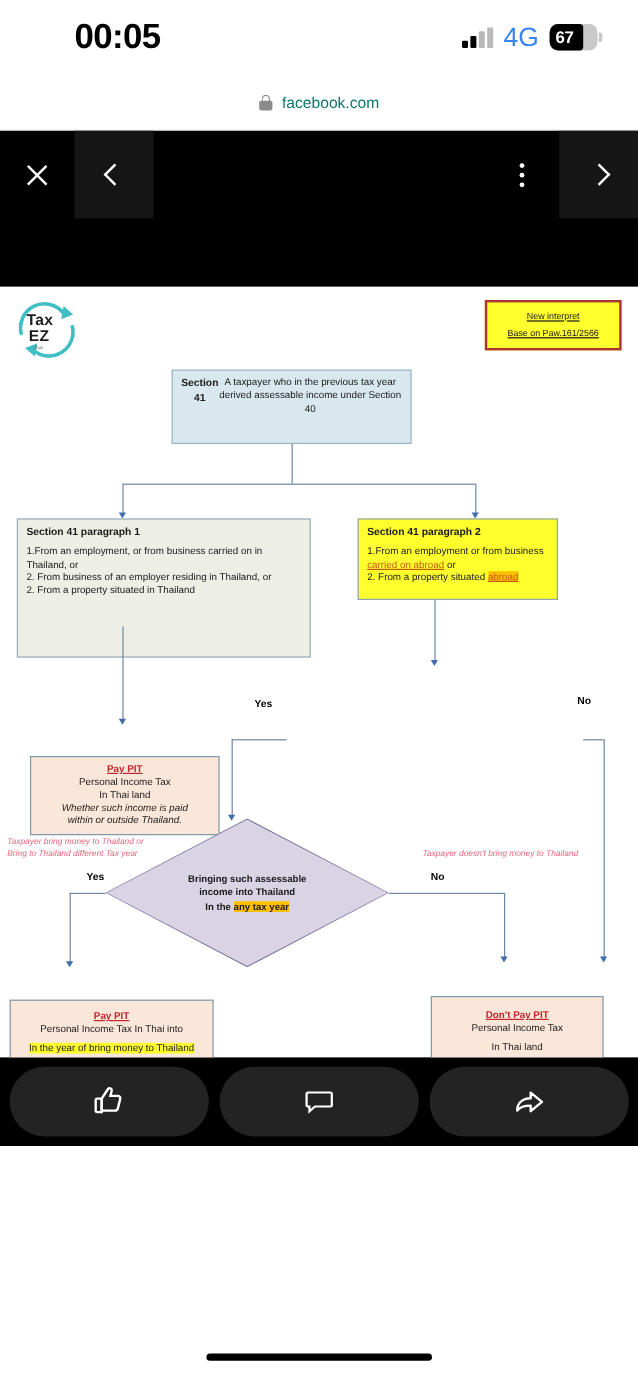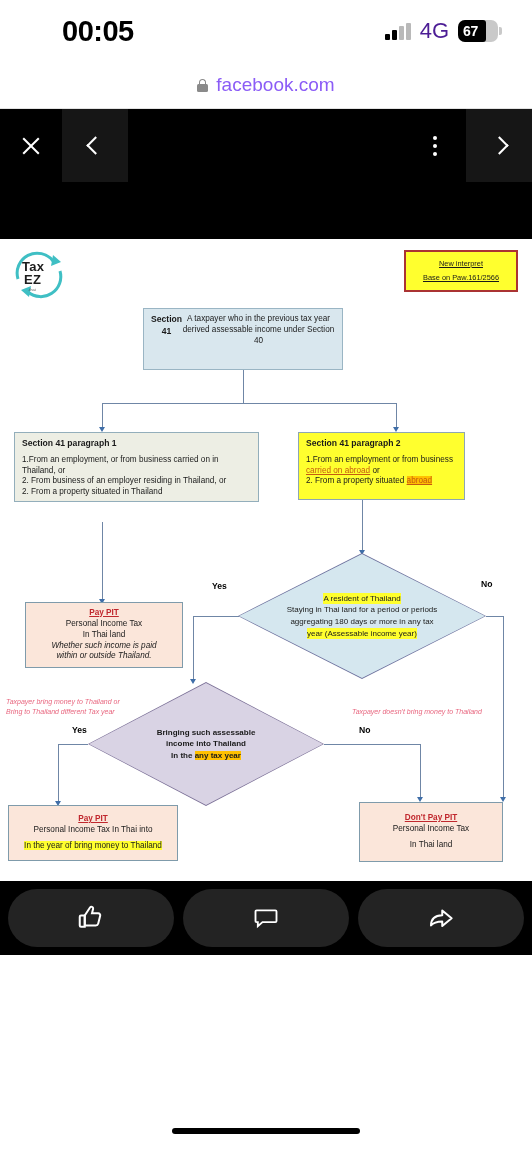--- a/index.html
+++ b/index.html
@@ -17,21 +17,21 @@
     justify-content: space-between; padding: 0 34px 0 62px;
   }
   .clock { font-size: 29px; font-weight: 700; letter-spacing: -0.5px; color: #000; }
   .status-right { display: flex; align-items: center; gap: 9px; }
   .sig { display: flex; align-items: flex-end; gap: 2.5px; height: 17px; }
   .sig i { width: 4.5px; background: #000; display: block; border-radius: 1px; }
   .sig i:nth-child(1) { height: 6px; }
   .sig i:nth-child(2) { height: 10px; }
   .sig i:nth-child(3) { height: 14px; background: #b9b9b9; }
   .sig i:nth-child(4) { height: 17px; background: #b9b9b9; }
-  .net { font-size: 22px; font-weight: 500; color: #4c1d95; }
+  .net { font-size: 22px; font-weight: 500; color: #3b82f6; }
   .battery {
     position: relative; width: 40px; height: 22px; border-radius: 7px;
     background: #c9c9c9; display: flex; align-items: center;
   }
   .battery .fill {
     position: absolute; left: 0; top: 0; bottom: 0; width: 28px;
     background: #000; border-radius: 7px 3px 3px 7px;
   }
   .battery .pct {
     position: relative; color: #fff; font-size: 14px; font-weight: 700;
@@ -46,21 +46,21 @@
   .urlbar {
     height: 47px; display: flex; align-items: center; justify-content: center;
     gap: 8px; border-bottom: 1px solid #e2e2e2;
   }
   .lock-ico { width: 11px; height: 13px; position: relative; }
   .lock-ico .body { position: absolute; bottom: 0; width: 11px; height: 8px; background: #8a8a8a; border-radius: 1.5px; }
   .lock-ico .shackle {
     position: absolute; top: 0; left: 2px; width: 7px; height: 7px;
     border: 1.6px solid #8a8a8a; border-bottom: none; border-radius: 4px 4px 0 0;
   }
-  .url-text { font-size: 19px; color: #8b5cf6; }
+  .url-text { font-size: 13px; color: #0f766e; }
 
   
   .viewer-top {
     position: relative; background: #000; height: 130px; width: 100%;
   }
   .tb-row { position: absolute; top: 0; left: 0; right: 0; height: 73px; display: flex; align-items: stretch; }
   .tb-btn {
     display: flex; align-items: center; justify-content: center;
     color: #fff; background: transparent;
   }
@@ -85,21 +85,21 @@
   .chart {
     position: relative; width: 532px; height: 642px; background: #ffffff;
     overflow: hidden;
   }
   .node { position: absolute; font-size: 8.2px; line-height: 1.34; color: #1a1a1a; }
   .box { border: 1px solid #8fa7b5; padding: 5px 7px; }
   .box .ttl { font-weight: 700; font-size: 8.6px; }
   .box.sec41 { background: #d9e7ee; border-color: #9ab5c4; text-align: center; }
   .box.para1 { background: #edeee4; border-color: #93aebb; }
   .box.para2 { background: #ffff2e; border-color: #8da6b3; }
-  .box.paypit { background: #fbe6da; border-color: #7f9bab; text-align: center; }
+  .box.paypit { background: #fbe6da; border-color: #7f9bab; text-align: center; margin-top: 28px; }
   .underline-red { color: #c0272d; font-weight: 700; text-decoration: underline; }
   .hl-yellow { background: #ffff2e; }
   .hl-orange { background: #ffc000; }
   .u-orange { color: #c55a11; text-decoration: underline; }
   .ital { font-style: italic; }
 
   .diamond-wrap { position: absolute; }
   .diamond {
     position: absolute; inset: 0;
     clip-path: polygon(50% 0%, 100% 50%, 50% 100%, 0% 50%);
@@ -229,21 +229,21 @@
       <div>A taxpayer who in the previous tax year derived assessable income under Section 40</div>
     </div>
 
     <div class="ln v" style="left:243px; top:131px; height:33px;"></div>
     <div class="ln h" style="left:102px; top:164px; width:294px;"></div>
     <div class="ln v" style="left:102px; top:164px; height:26px;"></div>
     <div class="ln v" style="left:396px; top:164px; height:26px;"></div>
     <div class="arw" style="left:99px; top:188px;"></div>
     <div class="arw" style="left:393px; top:188px;"></div>
 
-    <div class="node box para1" style="left:14px; top:193px; width:245px; height:70px;">
+    <div class="node box para1" style="left:14px; top:193px; width:245px; height:116px;">
       <div class="ttl" style="margin-bottom:5px;">Section 41 paragraph 1</div>
       <div>1.From an employment, or from business carried on in Thailand, or</div>
       <div>2. From business of an employer residing in Thailand, or</div>
       <div>2. From a property situated in Thailand</div>
     </div>
 
     <div class="node box para2" style="left:298px; top:193px; width:167px; height:68px;">
       <div class="ttl" style="margin-bottom:5px;">Section 41 paragraph 2</div>
       <div>
         <span>1.From an employment or from business </span><span class="u-orange">carried on abroad</span><span> or</span>
@@ -252,29 +252,20 @@
         <span>2. From a property situated </span><span class="u-orange hl-orange">abroad</span>
       </div>
     </div>
 
     <div class="ln v" style="left:102px; top:283px; height:80px;"></div>
     <div class="arw" style="left:99px; top:360px;"></div>
 
     <div class="ln v" style="left:362px; top:261px; height:53px;"></div>
     <div class="arw" style="left:359px; top:311px;"></div>
 
-    <div class="diamond-wrap" style="left:238px; top:314px; width:248px; height:126px;">
-      <div class="diamond purple-edge" style="position:absolute; inset:0; clip-path:polygon(50% 0%,100% 50%,50% 100%,0% 50%); background:#6b6f9c;"></div>
-      <div class="diamond blue-in" style="position:absolute; inset:1px; clip-path:polygon(50% 0%,100% 50%,50% 100%,0% 50%);"></div>
-      <div class="dmd-label">
-        <div class="hl-yellow">A resident of Thailand</div>
-        <div>Staying in Thai land for a period or periods aggregating 180 days or more in any tax </div>
-        <div class="hl-yellow">year (Assessable income year)</div>
-      </div>
-    </div>
     <div class="yn" style="left:212px; top:342px;">Yes</div>
     <div class="yn" style="left:481px; top:340px;">No</div>
 
     <div class="ln h" style="left:193px; top:377px; width:46px;"></div>
     <div class="ln v" style="left:193px; top:377px; height:66px;"></div>
     <div class="arw" style="left:190px; top:440px;"></div>
 
     <div class="ln h" style="left:486px; top:377px; width:17px;"></div>
     <div class="ln v" style="left:503px; top:377px; height:184px;"></div>
     <div class="arw" style="left:500px; top:558px;"></div>

